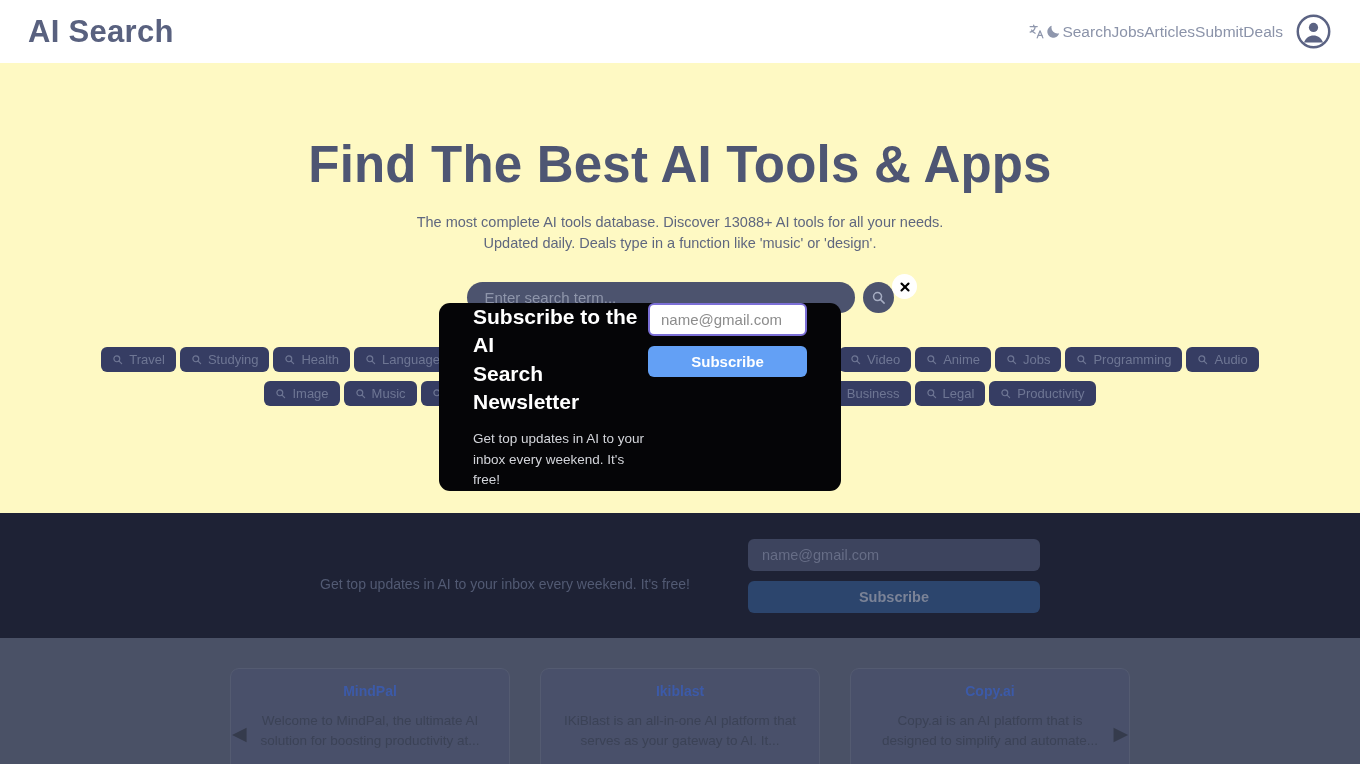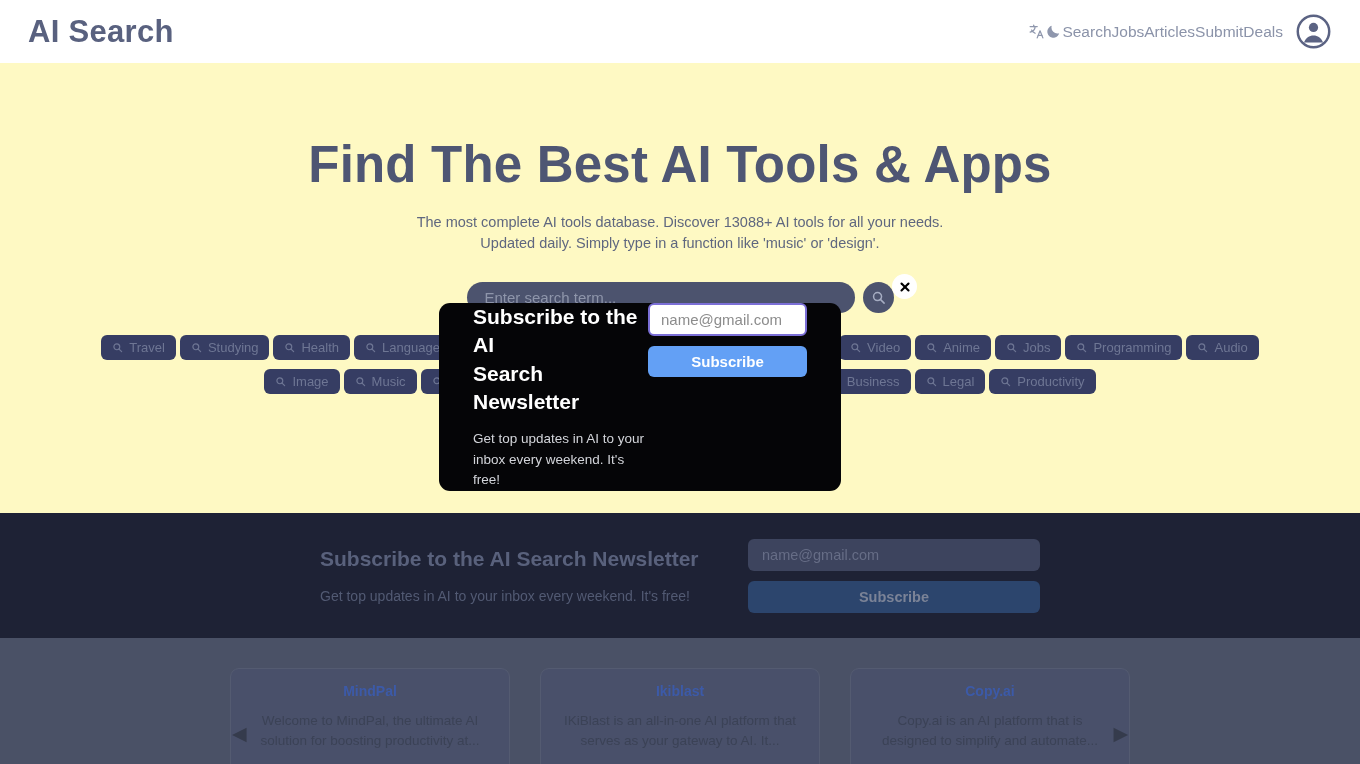--- a/index.html
+++ b/index.html
@@ -77,21 +77,21 @@
   .search-input::placeholder { color: #8e95aa; }
   .search-btn {
     width: 31px; height: 31px; border-radius: 50%;
     background: #4c536e; border: none;
     display: flex; align-items: center; justify-content: center;
     cursor: pointer;
   }
 
   
   .tags {
-    margin: 22px auto 0;
+    margin: 34px auto 0;
     width: 1160px;
     display: flex; flex-wrap: wrap;
     justify-content: center;
     gap: 9px 4px;
     align-items: center;
   }
   .tag {
     display: inline-flex; align-items: center; gap: 6px;
     height: 25px; padding: 0 11px;
     border-radius: 6px;
@@ -262,21 +262,21 @@
           <path d="M5.8 19.2c1.1-3 3.5-4.6 6.2-4.6s5.1 1.6 6.2 4.6" fill="#5b6383"></path>
         </svg>
       </span>
     </div>
   </div>
 
   <div class="hero">
     <div class="hero-title">Find The Best AI Tools &amp; Apps</div>
     <div class="hero-sub">
       <span>The most complete AI tools database. Discover 13088+ AI tools for all your needs.</span><br>
-      <span>Updated daily. Simply type in a function like 'music' or 'design'.</span>
+      <span>Updated daily. Deals type in a function like 'music' or 'design'.</span>
     </div>
 
     <div class="searchbar">
       <input class="search-input" type="text" placeholder="Enter search term..." style="">
       <button class="search-btn">
         <svg width="15" height="15" viewBox="0 0 24 24" fill="none" stroke="#a6adc2" stroke-width="2.4" stroke-linecap="round">
           <circle cx="10.5" cy="10.5" r="6.4"></circle>
             <path d="M15.4 15.4L21 21"></path>
         </svg>
       </button>
@@ -436,21 +436,20 @@
             <path d="M15.4 15.4L21 21"></path>
           </svg>
           <span>Productivity</span>
         </span>
       </div>
   </div>
 
   <div class="newsletter">
     <div class="nl-inner">
       <div class="nl-left">
-        <div class="nl-title">Subscribe to the AI Search Newsletter</div>
         <div class="nl-desc">Get top updates in AI to your inbox every weekend. It's free!</div>
       </div>
       <div class="nl-right">
         <input class="nl-input" type="text" placeholder="name@gmail.com" style="">
         <button class="nl-btn">Subscribe</button>
       </div>
     </div>
   </div>
 
   <div class="cards-band">

